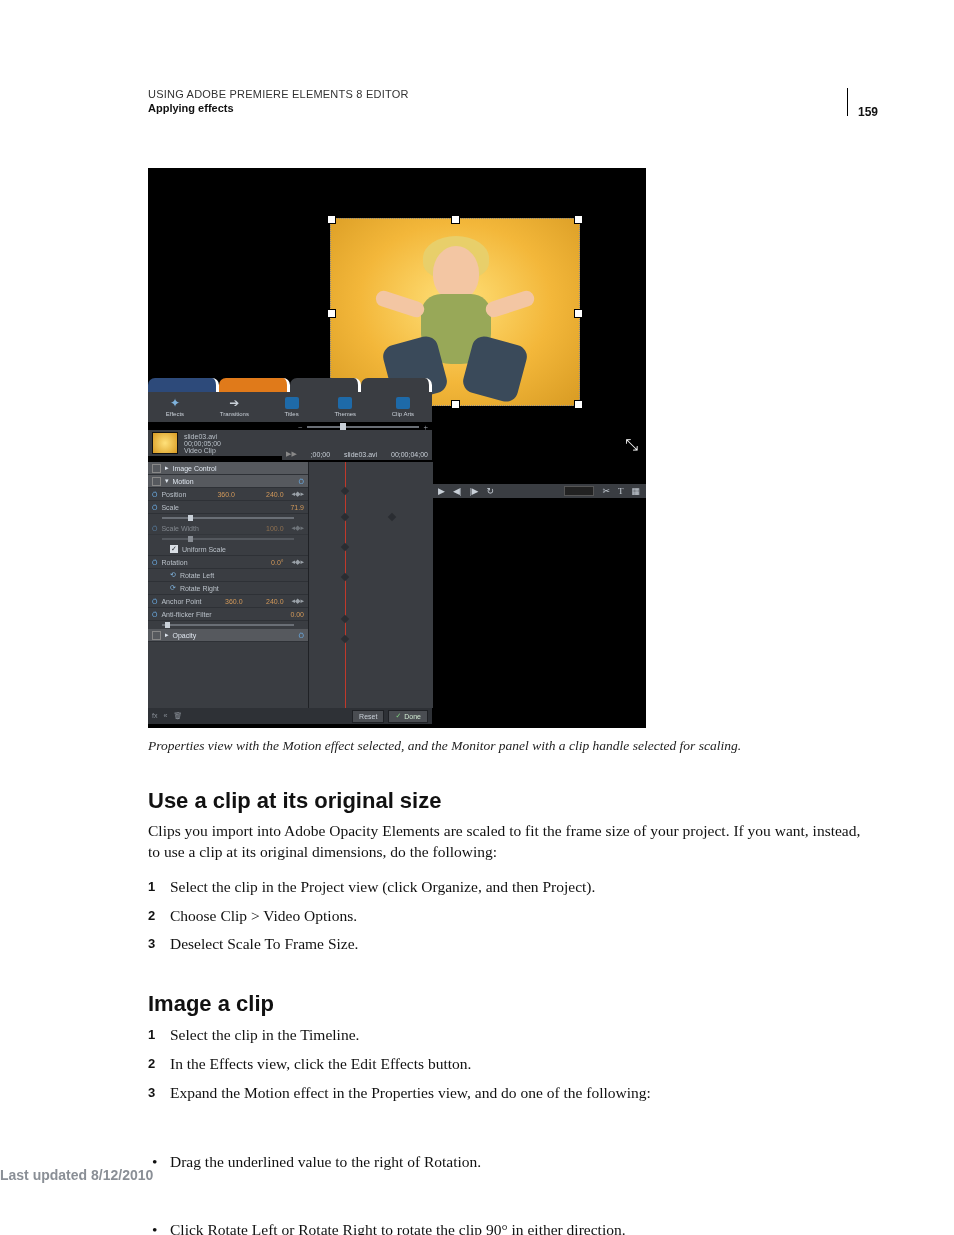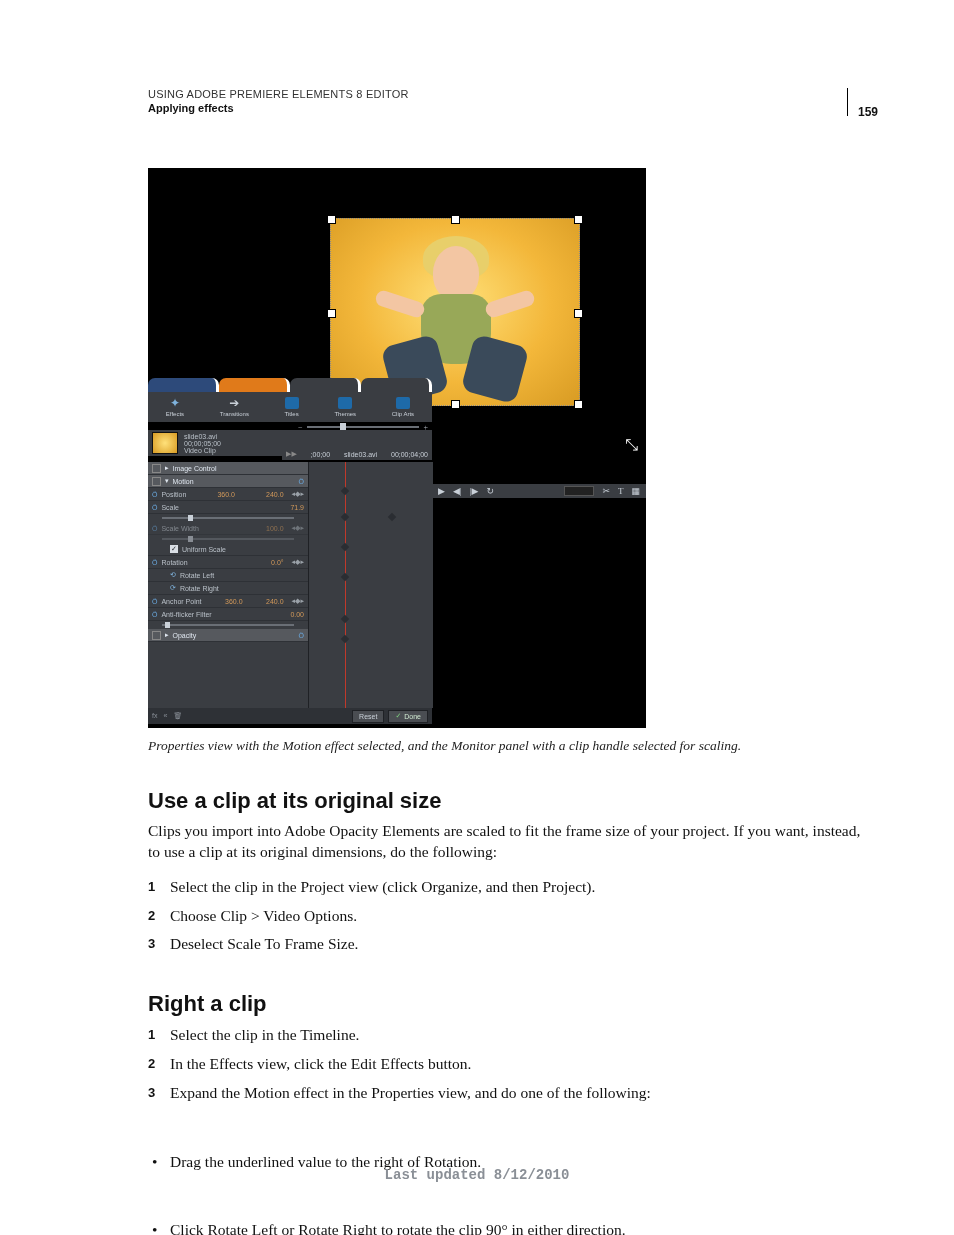--- a/index.html
+++ b/index.html
@@ -351,22 +351,22 @@
   ul.bullets li::before {
     content: "•";
     position: absolute;
     left: 4px;
     top: 0;
   }
   .footer {
     position: absolute;
     bottom: 52px;
     left: 0; right: 0;
-    text-align: center;
-    font-family: Liberation Mono, monospace;
+    text-align: left;
+    font-family: Liberation Sans, sans-serif;
     font-weight: 700;
     font-size: 14px;
     color: #8a8f96;
   }
 </style>
 </head>
 <body>
 
 <div class="page">
   <div class="header-line"></div>
@@ -577,21 +577,21 @@
   </div>
 
   <h2 class="section">Use a clip at its original size</h2>
   <p class="body">Clips you import into Adobe Opacity Elements are scaled to fit the frame size of your project. If you want, instead, to use a clip at its original dimensions, do the following:</p>
   <ol class="steps">
     <li>Select the clip in the Project view (click Organize, and then Project).</li>
     <li>Choose Clip &gt; Video Options.</li>
     <li>Deselect Scale To Frame Size.</li>
   </ol>
 
-  <h2 class="section">Right a clip</h2>
+  <h2 class="section">Image a clip</h2>
   <ol class="steps">
     <li>Select the clip in the Timeline.</li>
     <li>In the Effects view, click the Edit Effects button.</li>
     <li>Expand the Motion effect in the Properties view, and do one of the following:</li>
   </ol>
   <ul class="bullets">
     <li>Drag the underlined value to the right of Rotation.</li>
     <li>Click Rotate Left or Rotate Right to rotate the clip 90° in either direction.</li>
   </ul>
 

